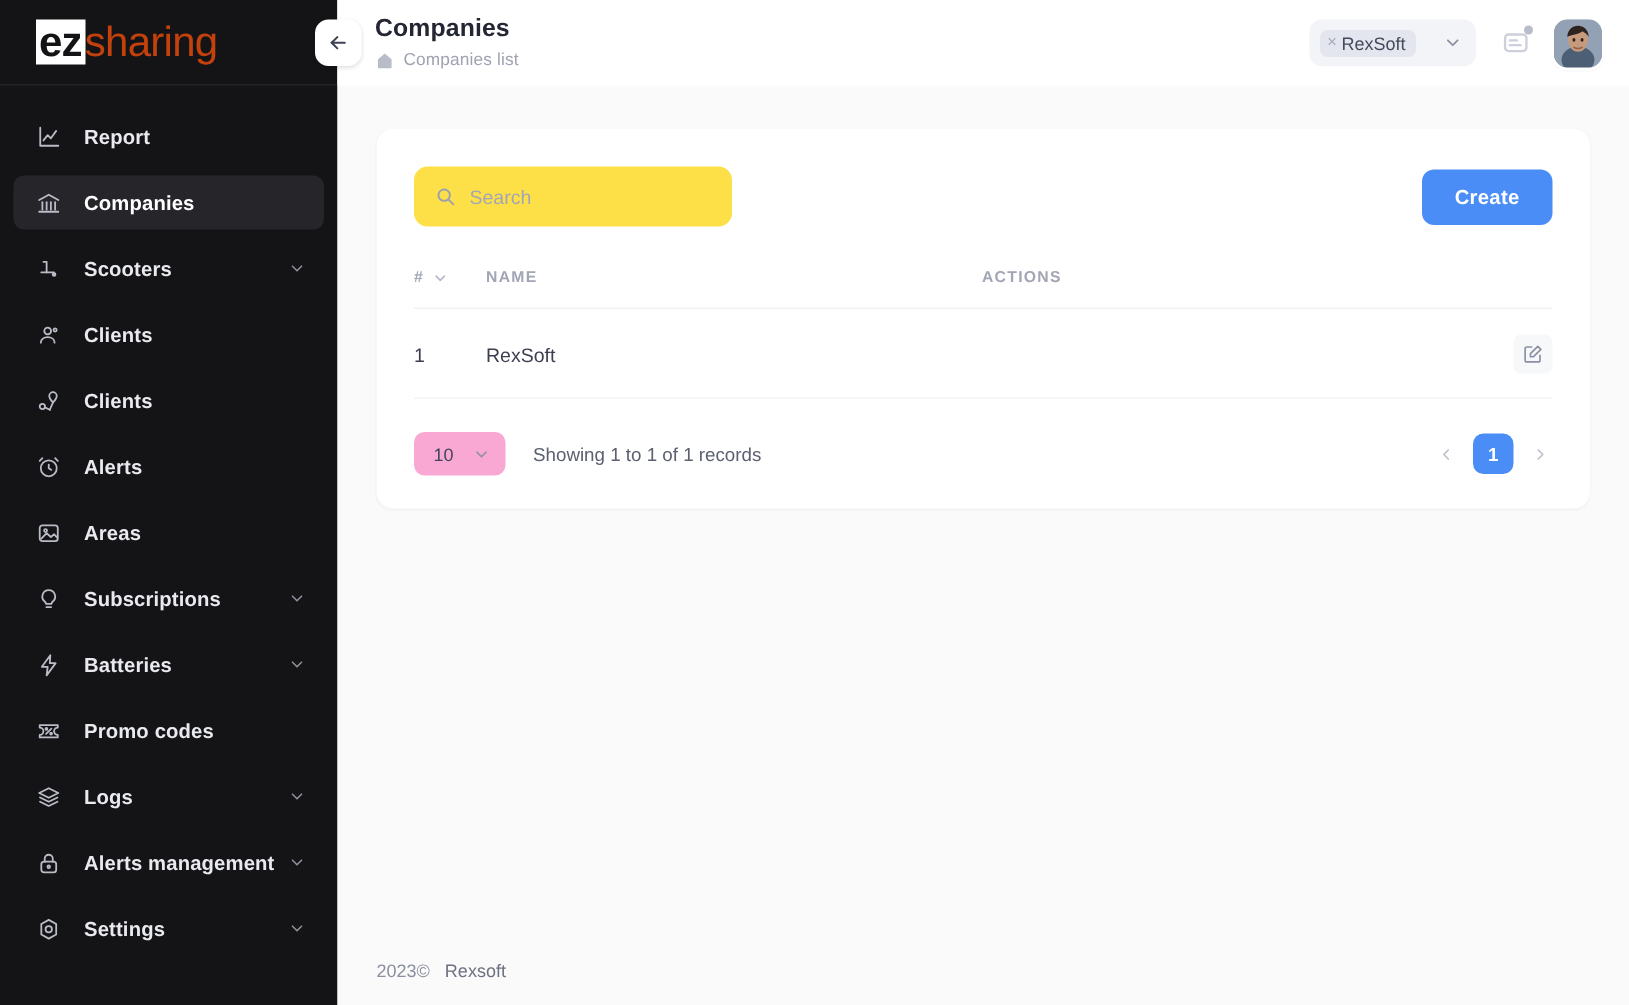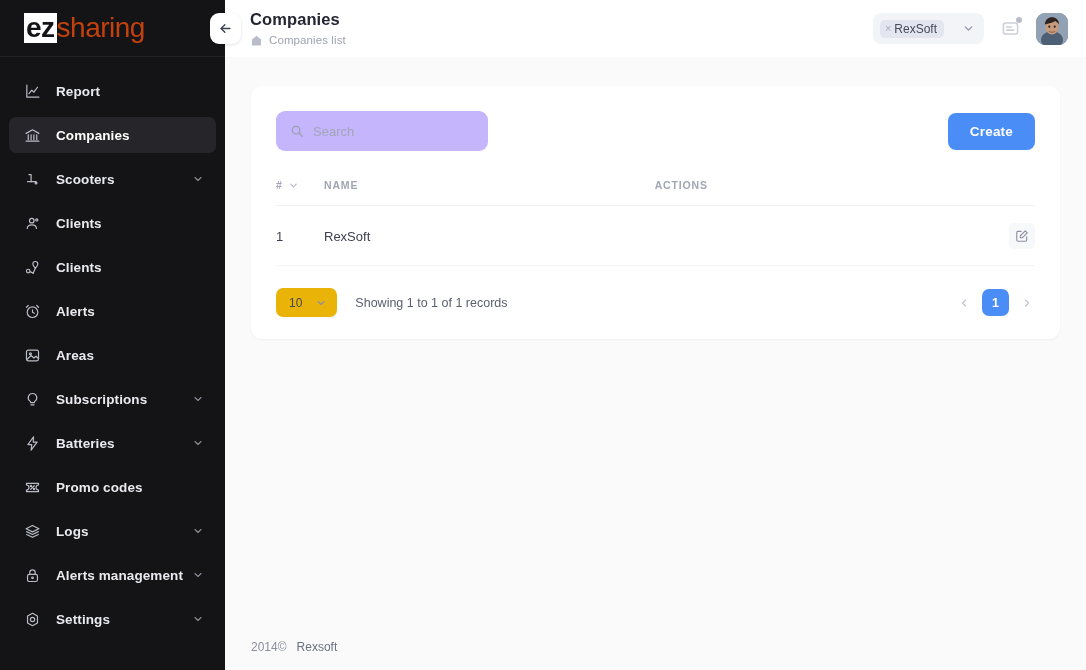--- a/index.html
+++ b/index.html
@@ -140,21 +140,21 @@
   .card {
     background: #ffffff;
     border-radius: 11px;
     padding: 25px 25px 22px 25px;
     box-shadow: 0 1px 2px rgba(30,34,56,.05);
     max-width: 810px;
   }
   .card-top { display: flex; align-items: center; }
   .search-box {
     width: 212px; height: 40px;
-    background: #c4b5fd; border-radius: 9px;
+    background: #fde047; border-radius: 9px;
     display: flex; align-items: center; gap: 9px;
     padding: 0 14px;
   }
   .search-ico { color: #9da0b0; display: flex; align-items: center; }
   .search-ico svg { width: 14px; height: 14px; display: block; }
   .search-input {
     border: none; background: transparent; outline: none;
     font-family: "Liberation Sans", sans-serif;
     font-size: 13px; color: #3b3e4d; width: 150px;
   }
@@ -194,21 +194,21 @@
     color: #8b8fa3; cursor: pointer;
   }
   .edit-btn svg { width: 14px; height: 14px; display: block; }
 
   .card-foot {
     display: flex; align-items: center;
     margin-top: 22px;
   }
   .page-size {
     display: flex; align-items: center; gap: 13px;
-    background: #eab308; border-radius: 7px;
+    background: #f9a8d4; border-radius: 7px;
     height: 29px; padding: 0 10px 0 13px;
     cursor: pointer;
   }
   .page-size-val { font-size: 12px; color: #42465a; font-weight: 500; }
   .ps-chev { color: #8e91a2; display: flex; align-items: center; }
   .ps-chev svg { width: 12px; height: 12px; display: block; }
   .records { font-size: 12.5px; color: #5c6070; margin-left: 18px; }
 
   .pager { margin-left: auto; display: flex; align-items: center; gap: 10px; }
   .pg-arrow {
@@ -555,19 +555,19 @@
                 </svg>
               </span>
             </span>
           </div>
         </div>
       </section>
     </div>
 
     <footer class="footer">
       <div class="footer-text">
-        <span class="yr">2014©</span>
+        <span class="yr">2023©</span>
         <span>&nbsp;</span>
         <span>Rexsoft</span>
       </div>
     </footer>
   </main>
 </div>
 
 </body></html>

